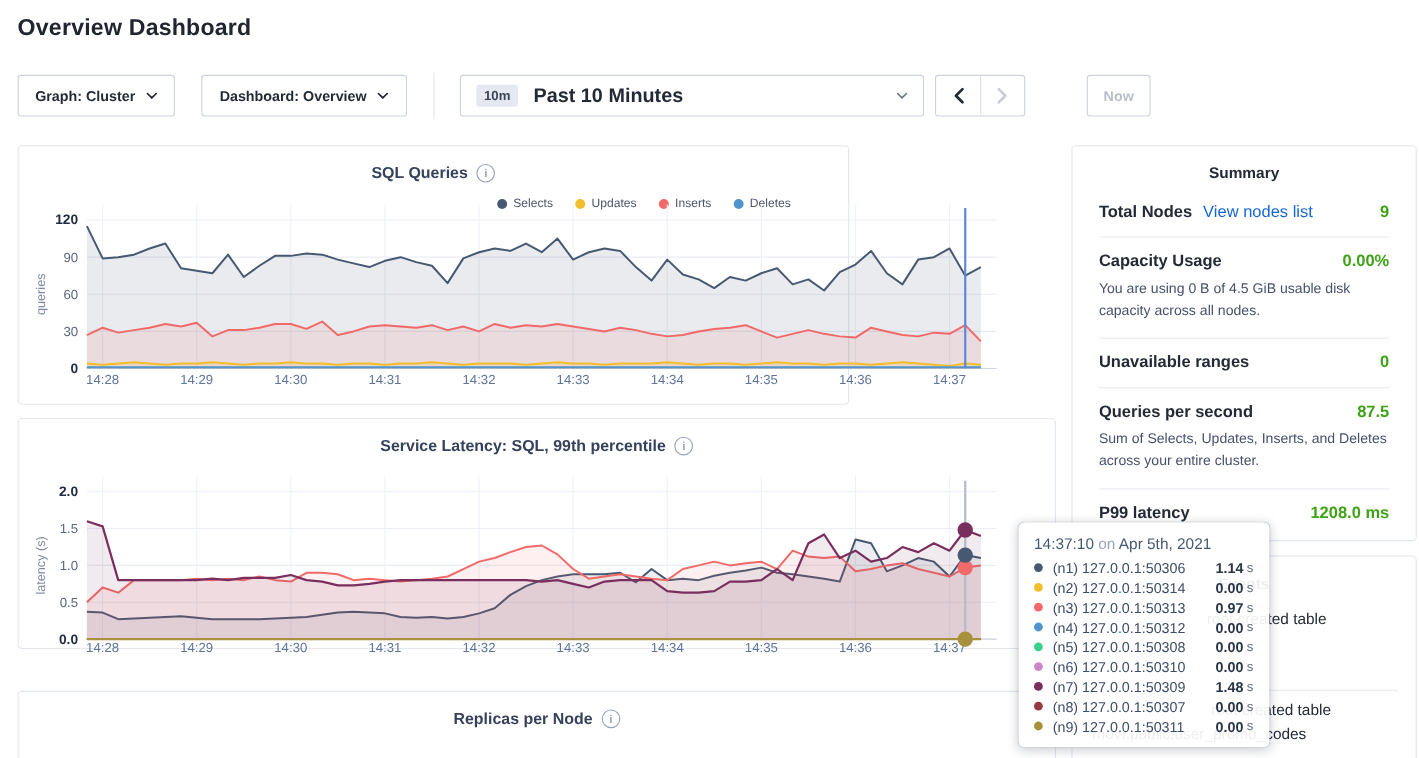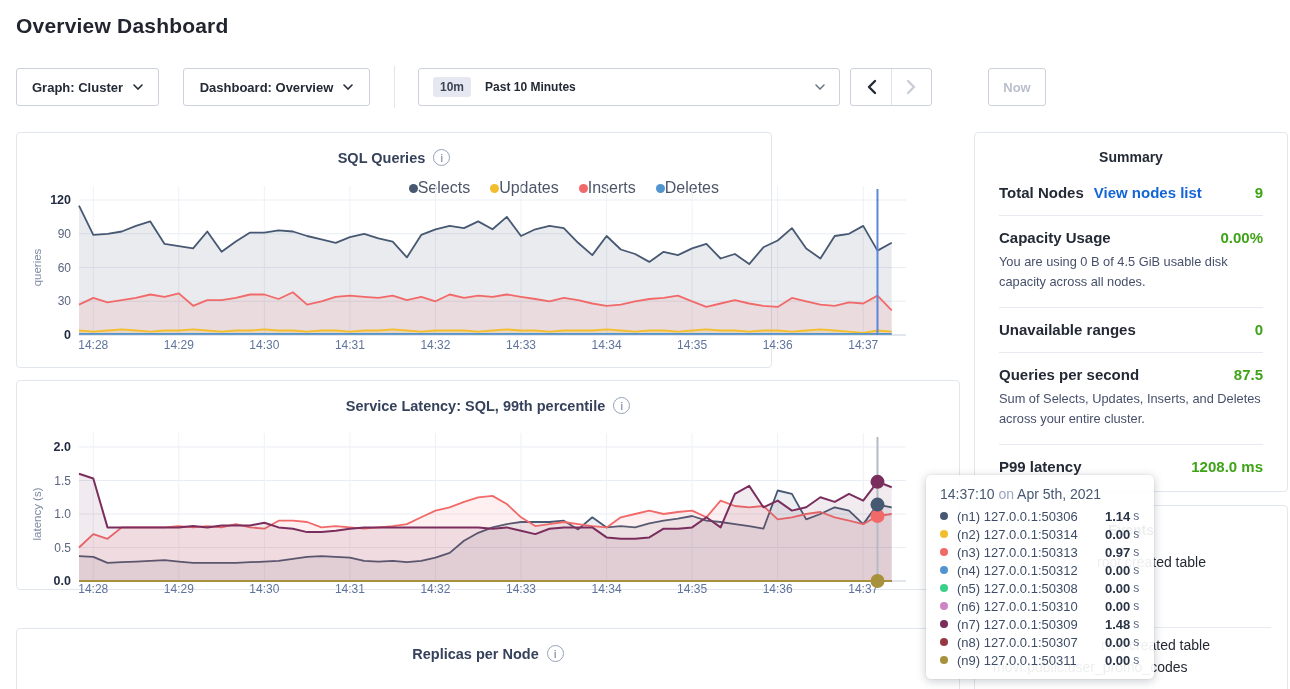--- a/index.html
+++ b/index.html
@@ -14,46 +14,46 @@
          height:38px; background:#fff; border:1px solid #ccd1dc; border-radius:3px;
          font-size:13px; font-weight:700; color:#242a35; cursor:pointer; }
   .btn.disabled { color:#b9bfca; }
   .chev { width:10px; height:6px; }
   .vdivider { width:1px; background:#e2e5ec; }
 
   .timebox { display:flex; align-items:center; height:38px; border:1px solid #ccd1dc;
              border-radius:3px; background:#fff; padding:8px 14px; cursor:pointer; }
   .range-badge { background:#e5e8f1; color:#3e4555; font-weight:700; font-size:12px;
                  padding:3px 7px; border-radius:3px; margin-right:14px; }
-  .range-label { font-size:12px; font-weight:700; flex:1; }
+  .range-label { font-size:18px; font-weight:700; flex:1; }
 
   .pn-group { display:flex; height:38px; border:1px solid #ccd1dc; border-radius:3px; overflow:hidden; background:#fff; }
   .pn-btn { width:40px; display:flex; align-items:center; justify-content:center; cursor:pointer; }
   .pn-btn + .pn-btn { border-left:1px solid #dfe2ea; }
 
   .card { position:absolute; background:#fff; border:1px solid #e2e6ed; border-radius:4px; }
   .chart-title-row { position:absolute; top:16px; left:0; right:0; display:flex;
                      align-items:center; justify-content:center; gap:8px; }
   .chart-title { font-size:14.5px; font-weight:700; color:#36425c; }
   .info-icon { width:17px; height:17px; border:1px solid #95a1ba; border-radius:50%;
                color:#95a1ba; font-size:10.5px; font-weight:700; display:inline-flex;
                align-items:center; justify-content:center; font-style:normal; }
   .legend { position:absolute; top:46px; right:52px; display:flex; gap:20px; }
-  .legend-item { display:flex; align-items:center; font-size:16px; color:#4d5669; }
+  .legend-item { display:flex; align-items:center; gap:6px; font-size:11px; color:#4d5669; }
   .dot { width:9px; height:9px; border-radius:50%; display:inline-block; flex:none; }
 
   .chart-svg { position:absolute; left:0; top:0; }
 
   
   .panel-heading { text-align:center; font-size:14px; font-weight:700; color:#242a35; padding:16px 0 6px; }
   .srow { padding:13px 0 14px; border-bottom:1px solid #e7eaf0; }
   .srow:last-child { border-bottom:none; }
   .srow-line { display:flex; align-items:baseline; gap:10px; }
   .slabel { font-size:15px; font-weight:700; color:#242a35; }
-  .slink { font-size:15px; font-weight:700; color:#1466d6; text-decoration:none; cursor:pointer; }
+  .slink { font-size:15px; font-weight:400; color:#1466d6; text-decoration:none; cursor:pointer; }
   .sval { margin-left:auto; font-size:15px; font-weight:700; color:#3fa317; }
   .sdesc { font-size:12.8px; color:#47506b; line-height:1.6; margin-top:6px; }
 
   
   .event-line { position:absolute; font-size:14px; color:#242a35; white-space:nowrap; }
   .ev-divider { position:absolute; left:16px; right:16px; height:1px; background:#e7eaf0; }
 
   
   .tooltip { position:absolute; background:rgba(255,255,255,0.92); border-radius:5px;
              box-shadow:0 2px 10px rgba(50,60,80,0.28), 0 0 1px rgba(50,60,80,0.3);

